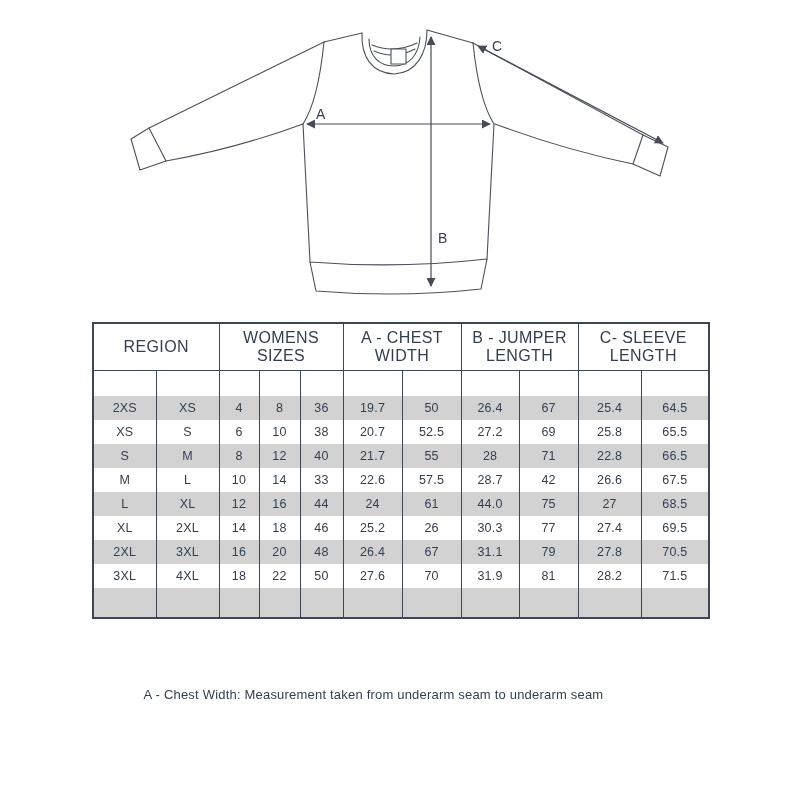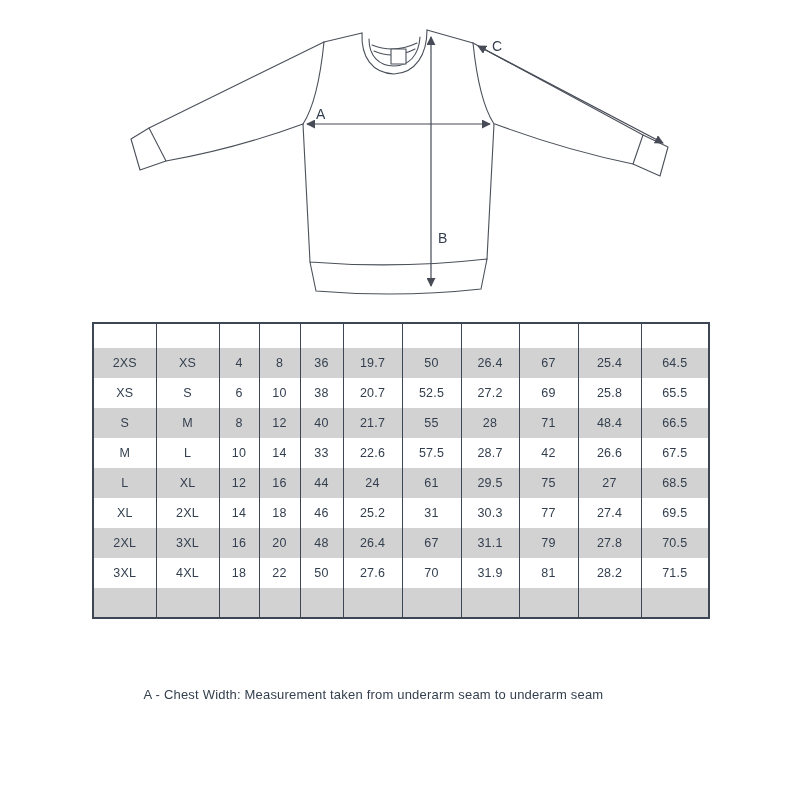--- a/index.html
+++ b/index.html
@@ -40,21 +40,21 @@
     border-bottom:1px solid var(--line);
     height:46px;font-size:16px;font-weight:normal;
     letter-spacing:0.4px;line-height:1.15;
     padding:0 10px;background:#fff;
   }
   .size-table thead tr.sub td{
     background:var(--band);
     height:38px;font-size:11px;letter-spacing:0.3px;
     white-space:pre-line;line-height:1.25;
   }
-  .size-table tbody tr{height:30px;font-size:12.5px;letter-spacing:0.2px;}
+  .size-table tbody tr{height:24px;font-size:12.5px;letter-spacing:0.2px;}
   .size-table tbody tr.band{background:var(--band);}
   .size-table tbody tr.spacer-top{height:25px;background:#fff;}
   .size-table tbody tr.spacer-bottom{height:30px;background:var(--band);}
 
   
   .notes{
     position:absolute;left:0;top:684px;width:747px;
     text-align:center;font-size:13px;line-height:21px;
     color:var(--ink);letter-spacing:0.2px;
   }
@@ -118,20 +118,27 @@
         <col style="width:41px">
         <col style="width:43px">
       <col style="width:59px">
         <col style="width:59px">
       <col style="width:58px">
         <col style="width:59px">
       <col style="width:63px">
         <col style="width:68px">
     </colgroup>
     <thead>
+      <tr class="groups">
+        <th colspan="2">REGION</th>
+        <th colspan="3">WOMENS SIZES</th>
+        <th colspan="2">A - CHEST WIDTH</th>
+        <th colspan="2">B - JUMPER LENGTH</th>
+        <th colspan="2">C- SLEEVE LENGTH</th>
+      </tr>
     </thead>
     <tbody>
         <tr class="spacer-top">
           <td></td>
           <td></td>
           <td></td>
           <td></td>
           <td></td>
           <td></td>
           <td></td>
@@ -169,21 +176,21 @@
         <tr class="band">
           <td>S</td>
           <td>M</td>
           <td>8</td>
           <td>12</td>
           <td>40</td>
           <td>21.7</td>
           <td>55</td>
           <td>28</td>
           <td>71</td>
-          <td>48.4</td>
+          <td>22.8</td>
           <td>66.5</td>
         </tr>
         <tr>
           <td>M</td>
           <td>L</td>
           <td>10</td>
           <td>14</td>
           <td>33</td>
           <td>22.6</td>
           <td>57.5</td>
@@ -193,33 +200,33 @@
           <td>67.5</td>
         </tr>
         <tr class="band">
           <td>L</td>
           <td>XL</td>
           <td>12</td>
           <td>16</td>
           <td>44</td>
           <td>24</td>
           <td>61</td>
-          <td>29.5</td>
+          <td>44.0</td>
           <td>75</td>
           <td>27</td>
           <td>68.5</td>
         </tr>
         <tr>
           <td>XL</td>
           <td>2XL</td>
           <td>14</td>
           <td>18</td>
           <td>46</td>
           <td>25.2</td>
-          <td>31</td>
+          <td>26</td>
           <td>30.3</td>
           <td>77</td>
           <td>27.4</td>
           <td>69.5</td>
         </tr>
         <tr class="band">
           <td>2XL</td>
           <td>3XL</td>
           <td>16</td>
           <td>20</td>

